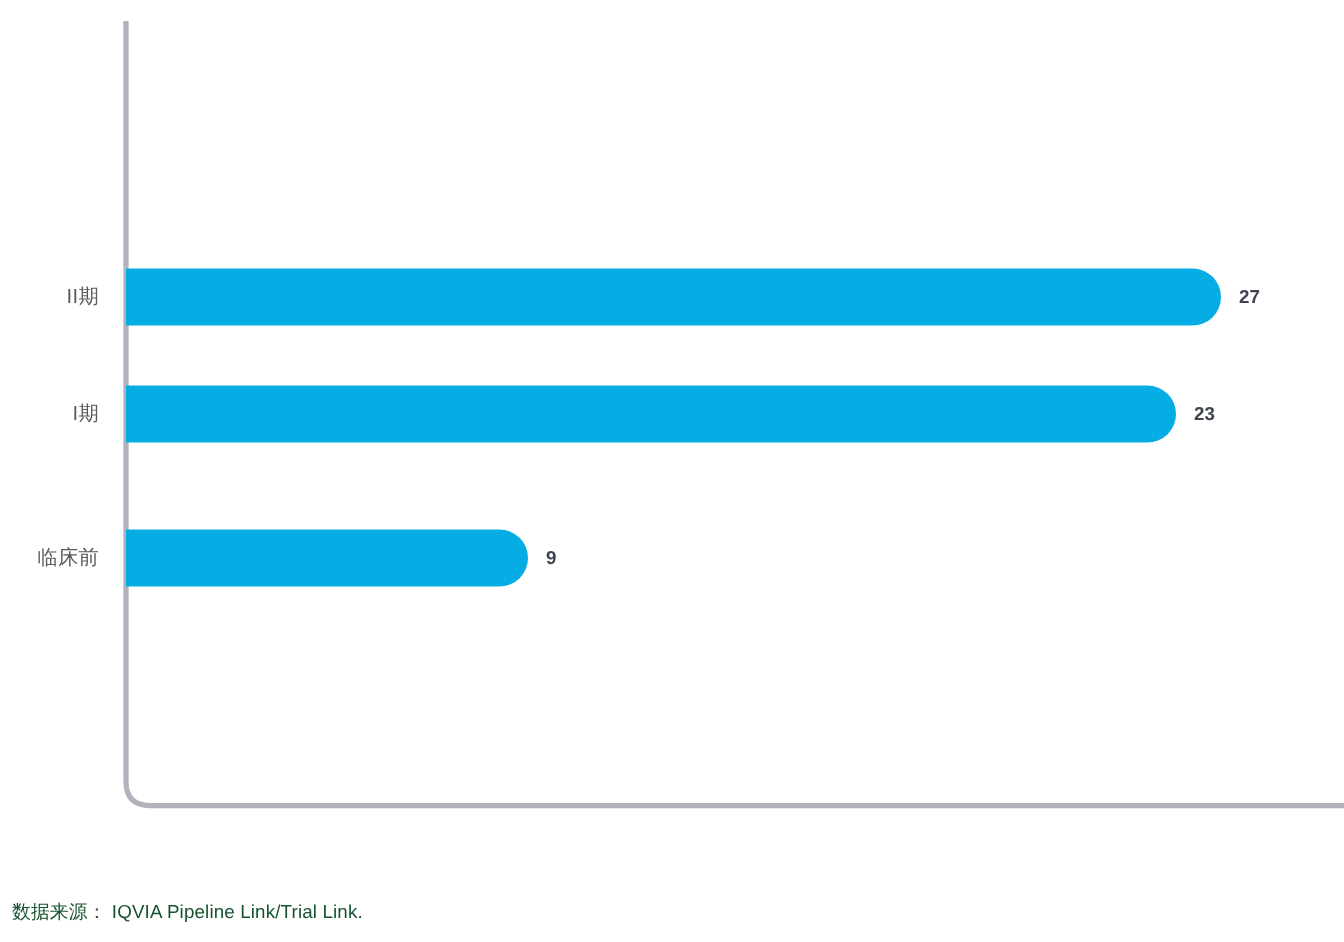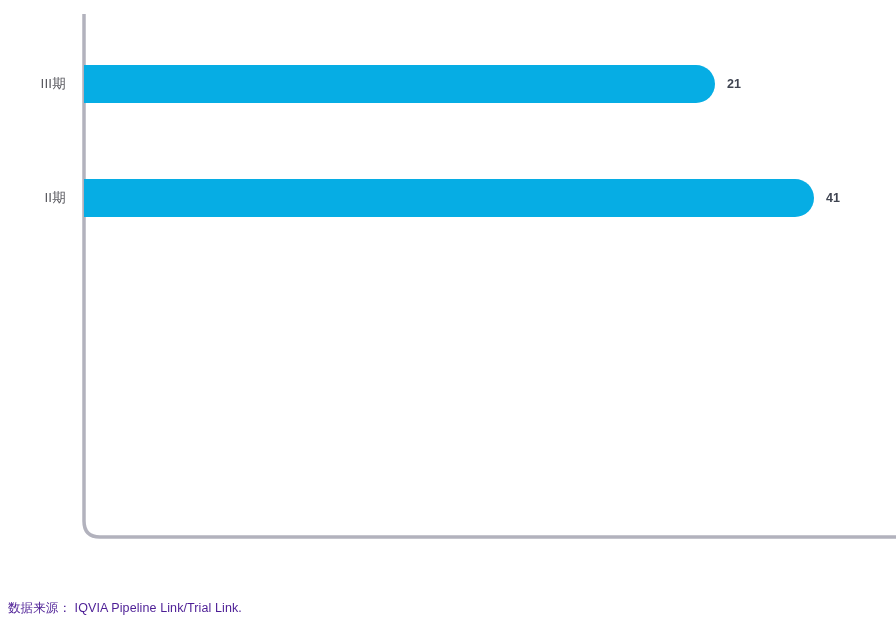--- a/index.html
+++ b/index.html
@@ -90,52 +90,59 @@
     color: #3f4451;
     white-space: nowrap;
   }
 
   
   .source-note {
     position: absolute;
     left: 8px;
     top: 600px;
     font-size: 12.5px;
-    color: #4c1d95;
+    color: #14532d;
     white-space: nowrap;
     letter-spacing: 0.1px;
   }
 </style>
 </head>
 <body>
 
 <div id="chart-root">
 
   <div class="plot-area">
 
     <svg class="axis-svg" viewBox="0 0 896 560">
       <path d="M 84 14 L 84 521 Q 84 537 100 537 L 896 537" fill="none" stroke="#b2b2bd" stroke-width="3.5"></path>
     </svg>
 
-    <div class="bar-row" style="top:65px">
-      <div class="cat-label">III期</div>
-      <div class="bar-track">
-        <div class="bar" style="width:631px"></div>
-        <div class="bar-value" style="left:643px">21</div>
-      </div>
-    </div>
 
     <div class="bar-row" style="top:179px">
       <div class="cat-label">II期</div>
       <div class="bar-track">
         <div class="bar" style="width:730px"></div>
-        <div class="bar-value" style="left:742px">41</div>
+        <div class="bar-value" style="left:742px">27</div>
       </div>
     </div>
 
+    <div class="bar-row" style="top:257px">
+      <div class="cat-label">I期</div>
+      <div class="bar-track">
+        <div class="bar" style="width:700px"></div>
+        <div class="bar-value" style="left:712px">23</div>
+      </div>
+    </div>
 
+    <div class="bar-row" style="top:353px">
+      <div class="cat-label">临床前</div>
+      <div class="bar-track">
+        <div class="bar" style="width:268px"></div>
+        <div class="bar-value" style="left:280px">9</div>
+      </div>
+    </div>
 
 
   </div>
 
   <div class="source-note">数据来源： IQVIA Pipeline Link/Trial Link.</div>
 
 </div>
 
 </body></html>

